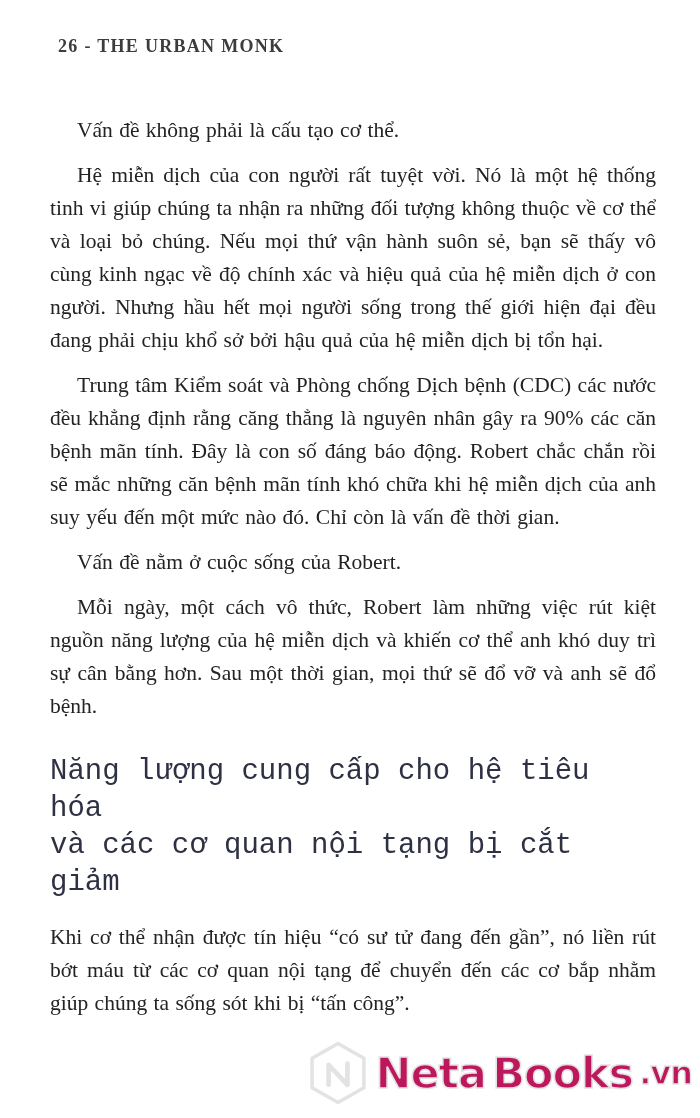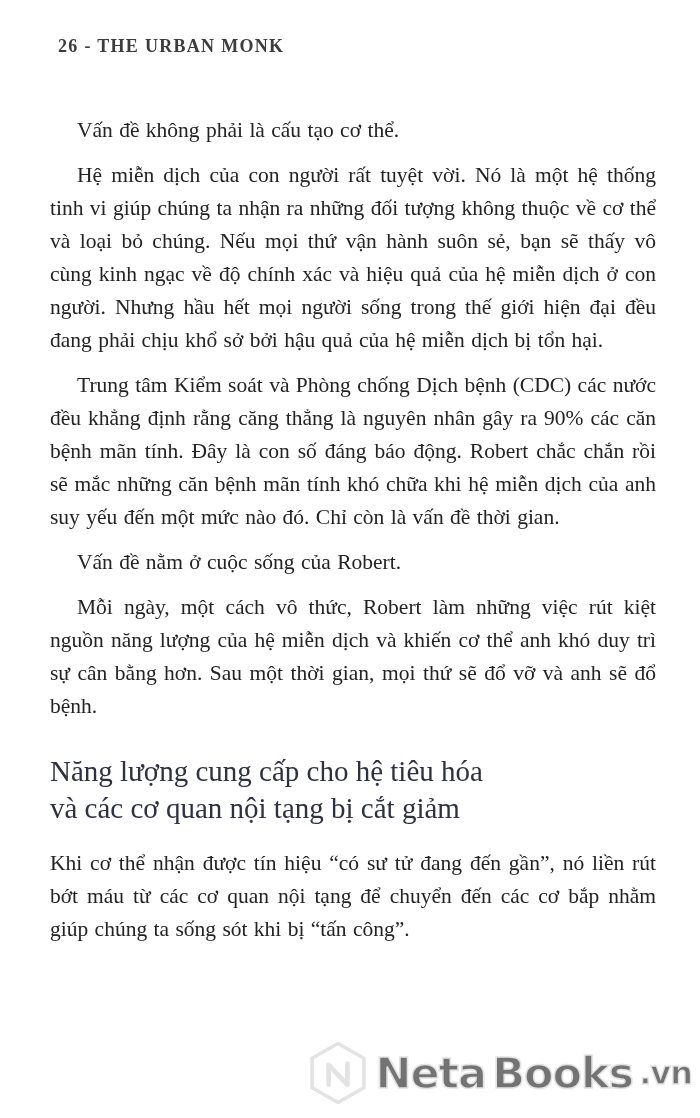--- a/index.html
+++ b/index.html
@@ -33,41 +33,41 @@
     font-size: 21.5px;
     line-height: 33px;
     text-align: justify;
     text-indent: 27px;
     color: var(--body-text, #232323);
     word-spacing: 1px;
   }
   .body-par.no-indent { text-indent: 0; }
   .section-heading {
     margin: 30px 0 20px 0;
-    font-family: Liberation Serif, serif;
+    font-family: Liberation Mono, monospace;
     font-weight: normal;
     font-size: 29px;
     line-height: 37px;
     color: var(--heading, #2e3143);
     letter-spacing: 0;
   }
   .watermark {
     position: absolute;
     top: 1040px;
     right: 8px;
     display: flex;
     align-items: center;
     gap: 6px;
     user-select: none;
   }
   .wm-logo { width: 62px; height: 66px; }
   .wm-text {
     font-family: "DejaVu Sans", "Liberation Sans", sans-serif;
     font-weight: bold;
-    color: #737373;
+    color: #be185d;
     -webkit-text-stroke: 1.6px var(--watermark, #e3e3e3);
     letter-spacing: -1px;
     white-space: nowrap;
   }
   .wm-brand { font-size: 43px; }
   .wm-books { font-size: 43px; }
   .wm-tld { font-size: 32px; -webkit-text-stroke-width: 1.3px; }
 </style>
 </head>
 <body>

